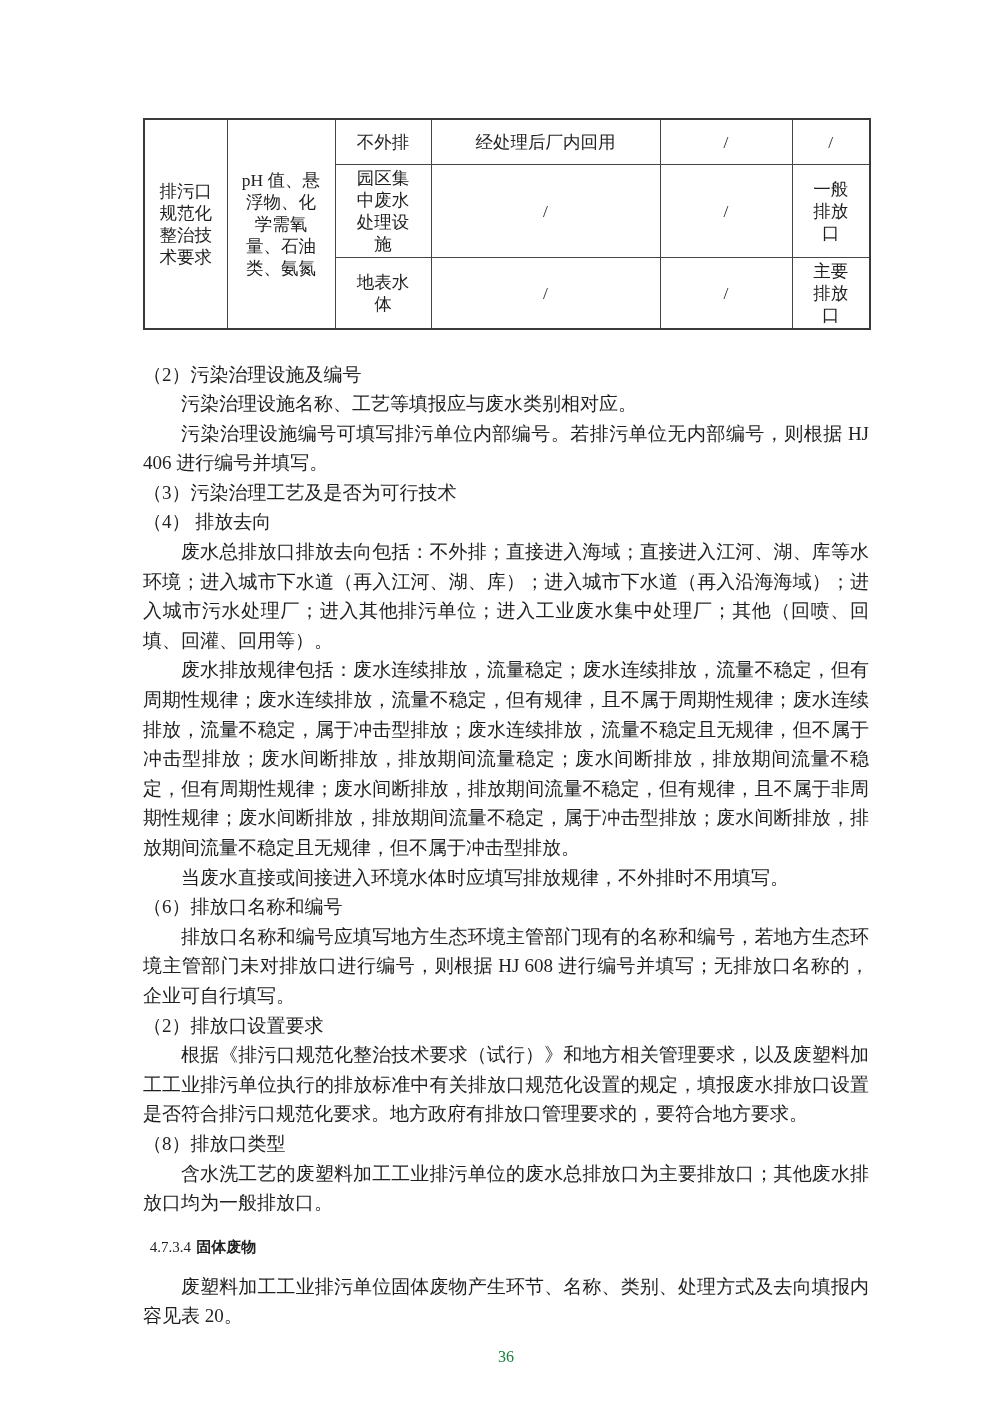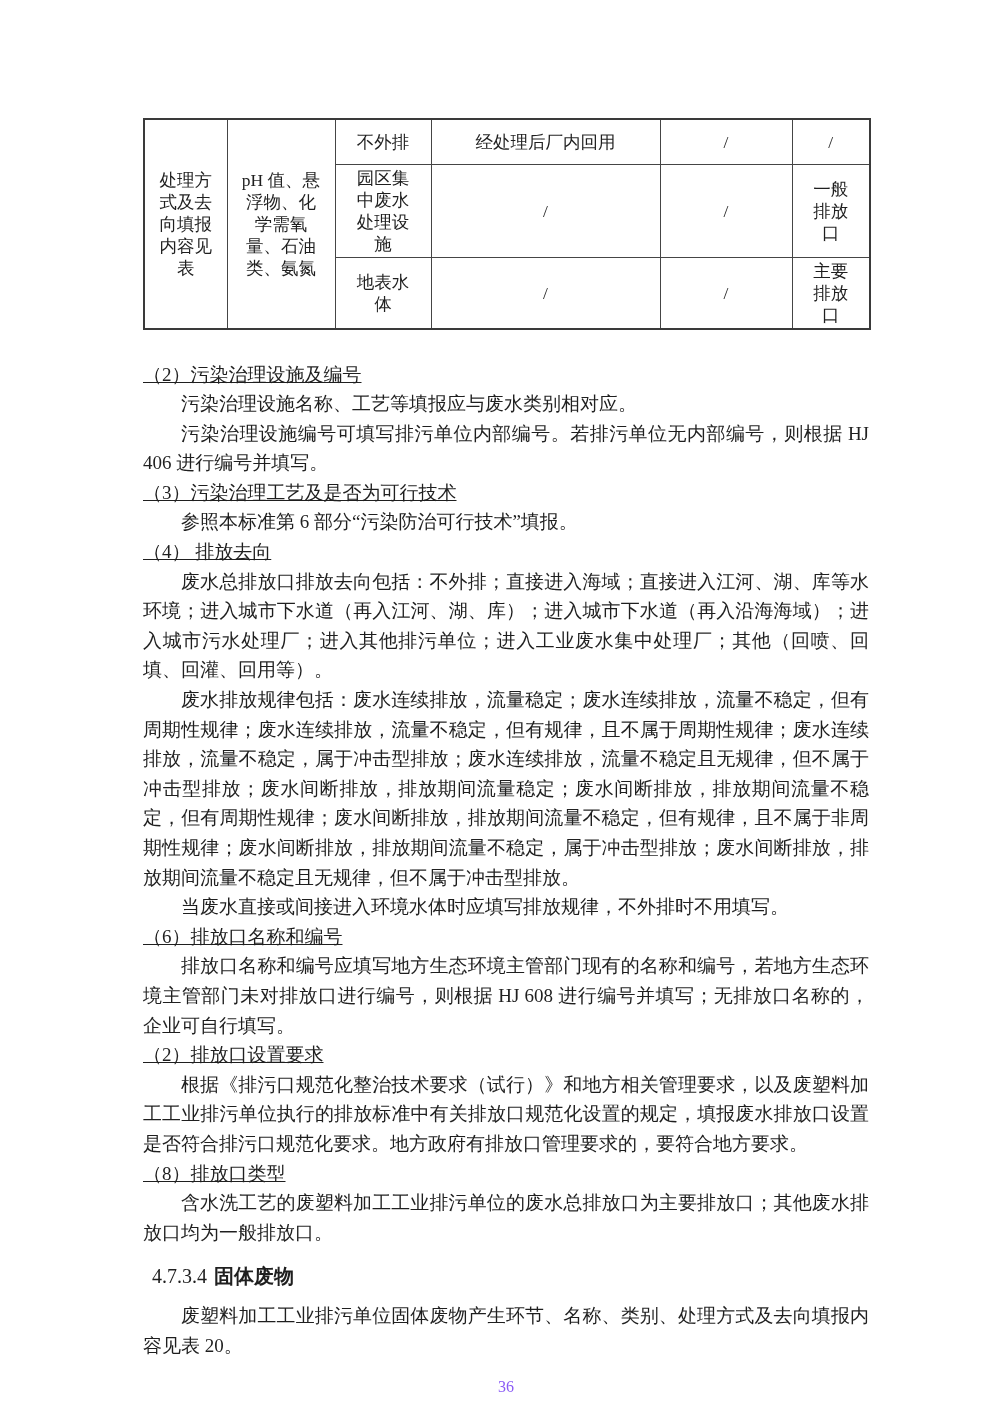--- a/index.html
+++ b/index.html
@@ -47,66 +47,66 @@
   .text-block {
     margin-top: 30px;
     font-size: 19px;
     line-height: 29.6px;
   }
   .text-block p {
     margin: 0;
     text-align: justify;
   }
   p.body { text-indent: 2em; }
-  p.item { text-indent: 0; text-decoration: underline; }
+  p.item { text-indent: 0; }
 
   
   .heading {
     margin: 14px 0 10px 0;
-    font-size: 20px;
+    font-size: 15px;
     line-height: 30px;
     font-weight: normal;
     text-indent: 0.45em;
   }
   .heading .h-num {
     font-family: "Liberation Serif", serif;
     margin-right: 0.35em;
   }
   .heading .h-title {
     font-family: "Liberation Sans", "DejaVu Sans", sans-serif;
     font-weight: 700;
   }
 
   
   .page-number {
     margin-top: 16px;
     text-align: center;
     font-size: 16px;
     line-height: 20px;
-    color: #8b5cf6;
+    color: #15803d;
   }
 </style>
 </head>
 <body>
 
 <div class="page">
   <div class="content">
 
     <table class="wastewater">
       <colgroup>
         <col style="width:83px">
           <col style="width:108px">
           <col style="width:96px">
         <col style="width:229px">
           <col style="width:132px">
           <col style="width:78px">
       </colgroup>
       <tbody>
         <tr class="t-row1">
-          <td rowspan="3">处理方式及去向填报内容见表</td>
+          <td rowspan="3">排污口规范化整治技术要求</td>
           <td rowspan="3">pH 值、悬浮物、化学需氧量、石油类、氨氮</td>
           <td>不外排</td>
           <td class="cell-left light-bottom">经处理后厂内回用</td>
           <td class="light-bottom">/</td>
           <td class="light-bottom">/</td>
         </tr>
         <tr class="t-row2">
           <td>园区集中废水处理设施</td>
           <td>/</td>
           <td>/</td>
@@ -119,21 +119,20 @@
           <td>主要排放口</td>
         </tr>
       </tbody>
     </table>
 
     <div class="text-block">
       <p class="item">（2）污染治理设施及编号</p>
       <p class="body">污染治理设施名称、工艺等填报应与废水类别相对应。</p>
       <p class="body">污染治理设施编号可填写排污单位内部编号。若排污单位无内部编号，则根据 HJ 406 进行编号并填写。</p>
       <p class="item">（3）污染治理工艺及是否为可行技术</p>
-      <p class="body">参照本标准第 6 部分“污染防治可行技术”填报。</p>
       <p class="item">（4） 排放去向</p>
       <p class="body">废水总排放口排放去向包括：不外排；直接进入海域；直接进入江河、湖、库等水环境；进入城市下水道（再入江河、湖、库）；进入城市下水道（再入沿海海域）；进入城市污水处理厂；进入其他排污单位；进入工业废水集中处理厂；其他（回喷、回填、回灌、回用等）。</p>
       <p class="body">废水排放规律包括：废水连续排放，流量稳定；废水连续排放，流量不稳定，但有周期性规律；废水连续排放，流量不稳定，但有规律，且不属于周期性规律；废水连续排放，流量不稳定，属于冲击型排放；废水连续排放，流量不稳定且无规律，但不属于冲击型排放；废水间断排放，排放期间流量稳定；废水间断排放，排放期间流量不稳定，但有周期性规律；废水间断排放，排放期间流量不稳定，但有规律，且不属于非周期性规律；废水间断排放，排放期间流量不稳定，属于冲击型排放；废水间断排放，排放期间流量不稳定且无规律，但不属于冲击型排放。</p>
       <p class="body">当废水直接或间接进入环境水体时应填写排放规律，不外排时不用填写。</p>
       <p class="item">（6）排放口名称和编号</p>
       <p class="body">排放口名称和编号应填写地方生态环境主管部门现有的名称和编号，若地方生态环境主管部门未对排放口进行编号，则根据 HJ 608 进行编号并填写；无排放口名称的，企业可自行填写。</p>
       <p class="item">（2）排放口设置要求</p>
       <p class="body">根据《排污口规范化整治技术要求（试行）》和地方相关管理要求，以及废塑料加工工业排污单位执行的排放标准中有关排放口规范化设置的规定，填报废水排放口设置是否符合排污口规范化要求。地方政府有排放口管理要求的，要符合地方要求。</p>
       <p class="item">（8）排放口类型</p>
       <p class="body">含水洗工艺的废塑料加工工业排污单位的废水总排放口为主要排放口；其他废水排放口均为一般排放口。</p>

